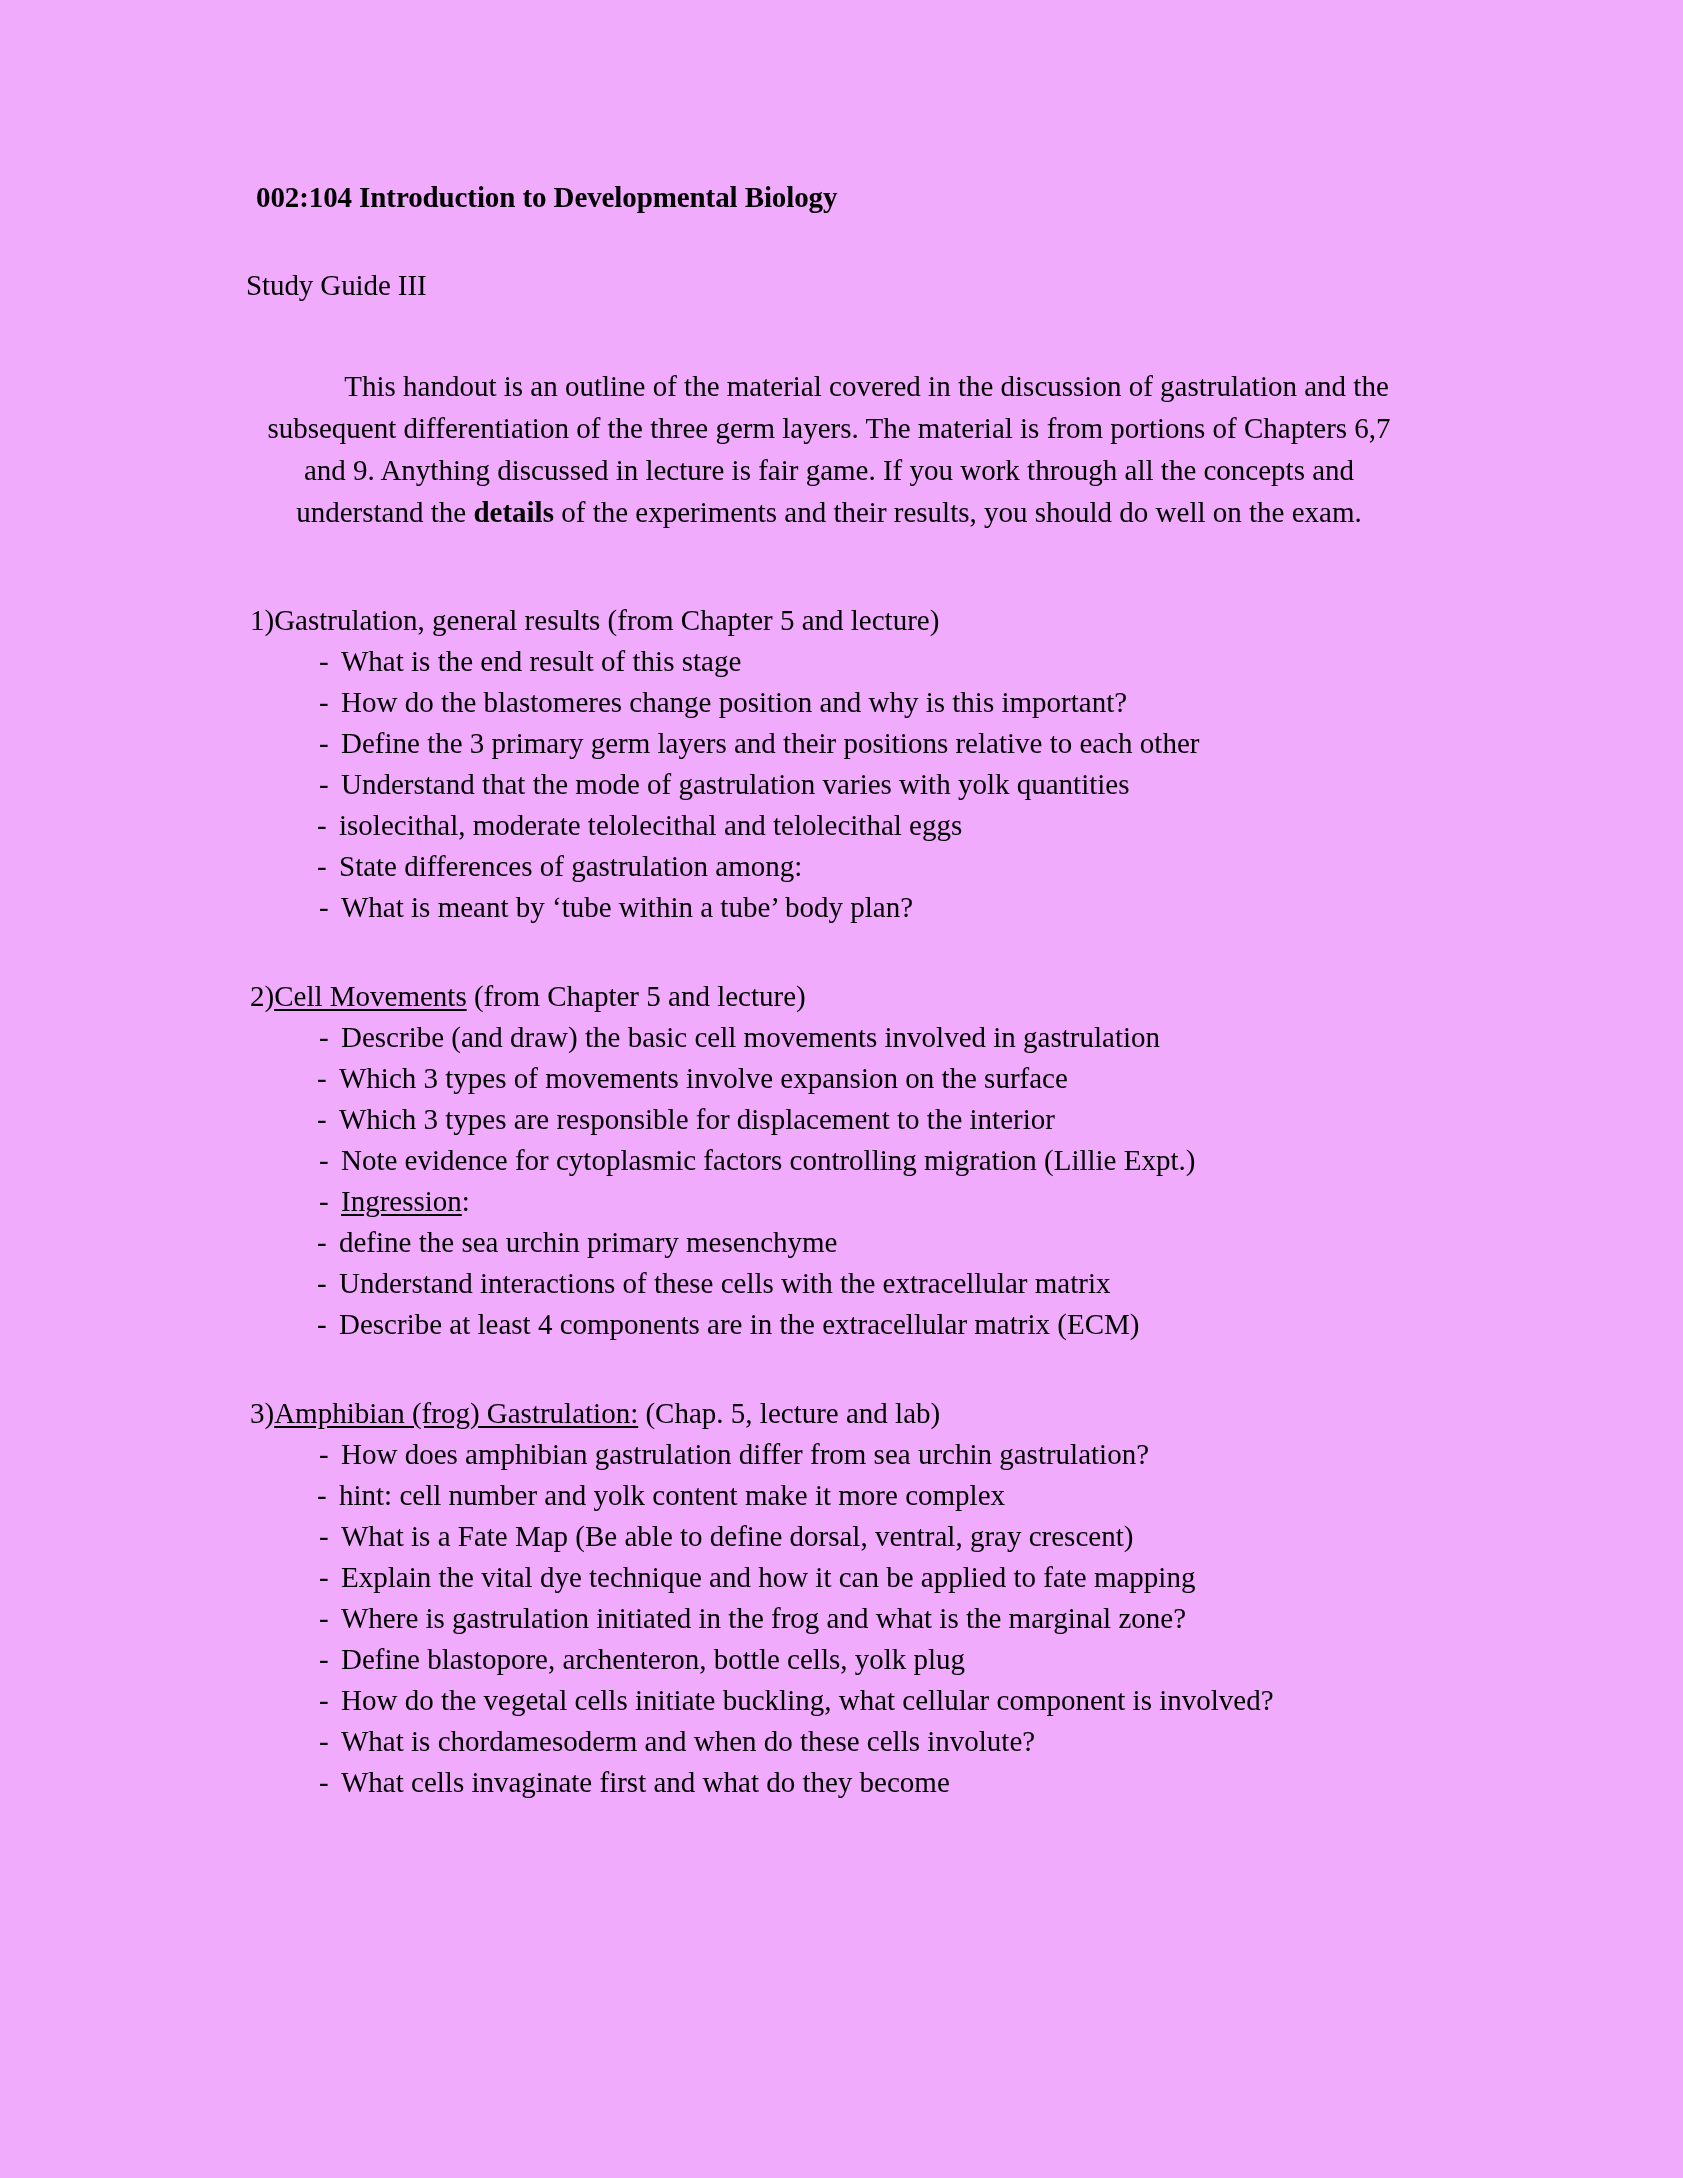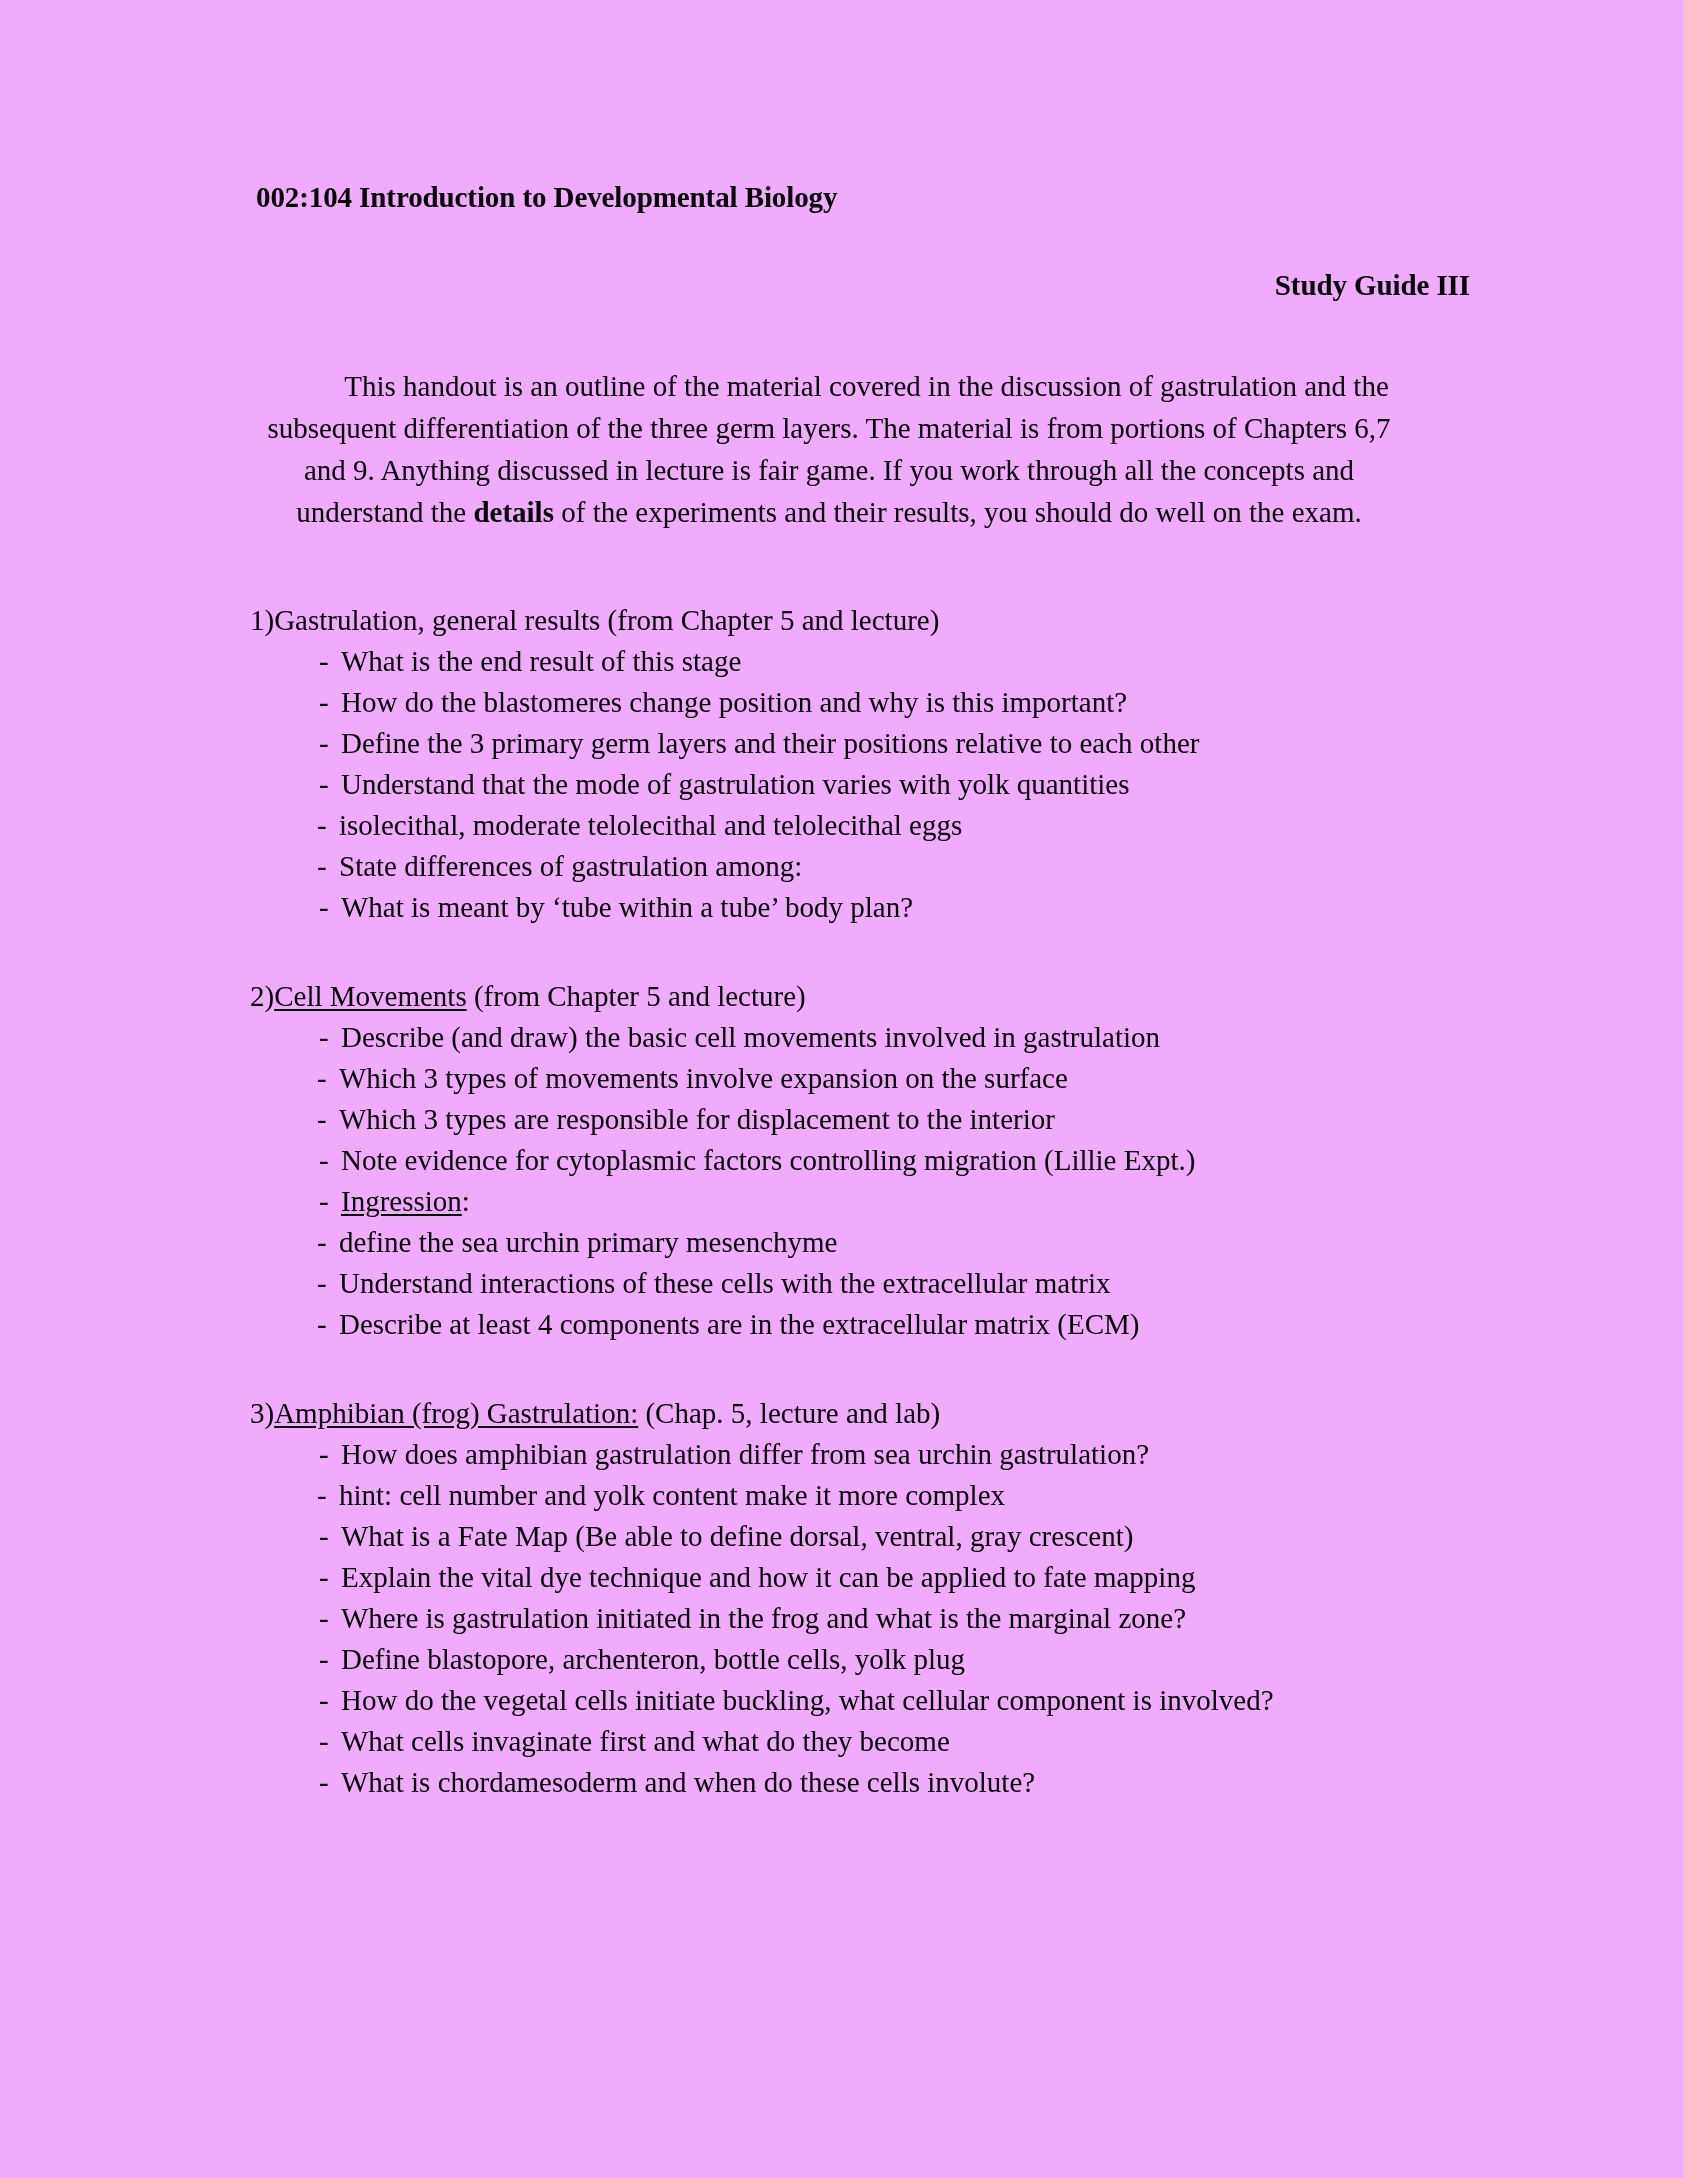--- a/index.html
+++ b/index.html
@@ -35,26 +35,25 @@
 
   
   .doc-title {
     font-weight: bold;
     font-size: 29px;
     line-height: 1.0;
     margin: 0 0 0 10px;
     letter-spacing: -0.1px;
   }
   .doc-subtitle {
-    font-weight: bold;
+    font-weight: normal;
     font-size: 29px;
     line-height: 1.0;
     margin: 59px 0 0 0;
     letter-spacing: -0.1px;
-    text-align: right;
   }
 
   
   .intro {
     margin: 65px 0 0 0;
     font-size: 29px;
     line-height: 42px;
     text-align: center;
     width: 1166px;
   }
@@ -164,21 +163,21 @@
           <ul class="lvl1">
             <li class="item"><span class="dash">-</span><span class="txt">How does amphibian gastrulation differ from sea urchin gastrulation?</span></li>
             <ul class="lvl2">
               <li class="item"><span class="dash">-</span><span class="txt">hint: cell number and yolk content make it more complex</span></li>
             </ul>
             <li class="item"><span class="dash">-</span><span class="txt">What is a Fate Map (Be able to define dorsal, ventral, gray crescent)</span></li>
             <li class="item"><span class="dash">-</span><span class="txt">Explain the vital dye technique and how it can be applied to fate mapping</span></li>
             <li class="item"><span class="dash">-</span><span class="txt">Where is gastrulation initiated in the frog and what is the marginal zone?</span></li>
             <li class="item"><span class="dash">-</span><span class="txt">Define blastopore, archenteron, bottle cells, yolk plug</span></li>
             <li class="item"><span class="dash">-</span><span class="txt">How do the vegetal cells initiate buckling, what cellular component is involved?</span></li>
+            <li class="item"><span class="dash">-</span><span class="txt">What is chordamesoderm and when do these cells involute?</span></li>
             <li class="item"><span class="dash">-</span><span class="txt">What cells invaginate first and what do they become</span></li>
-            <li class="item"><span class="dash">-</span><span class="txt">What is chordamesoderm and when do these cells involute?</span></li>
           </ul>
         </div>
       </div>
 
   </div>
 </div>
 
 
 </body></html>

